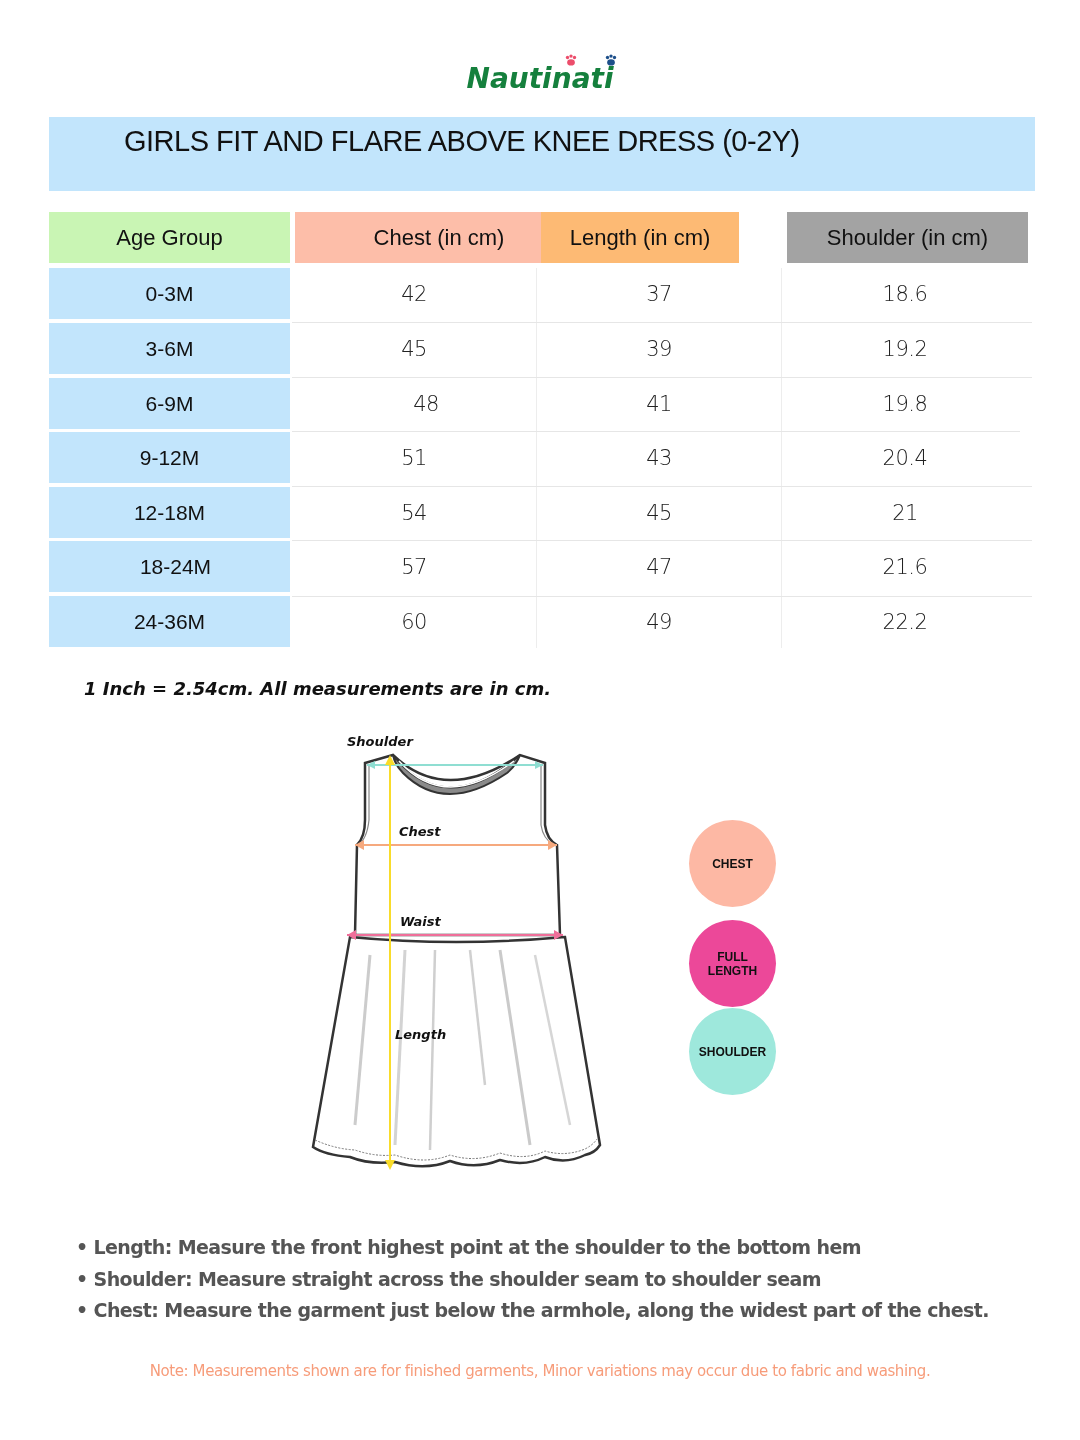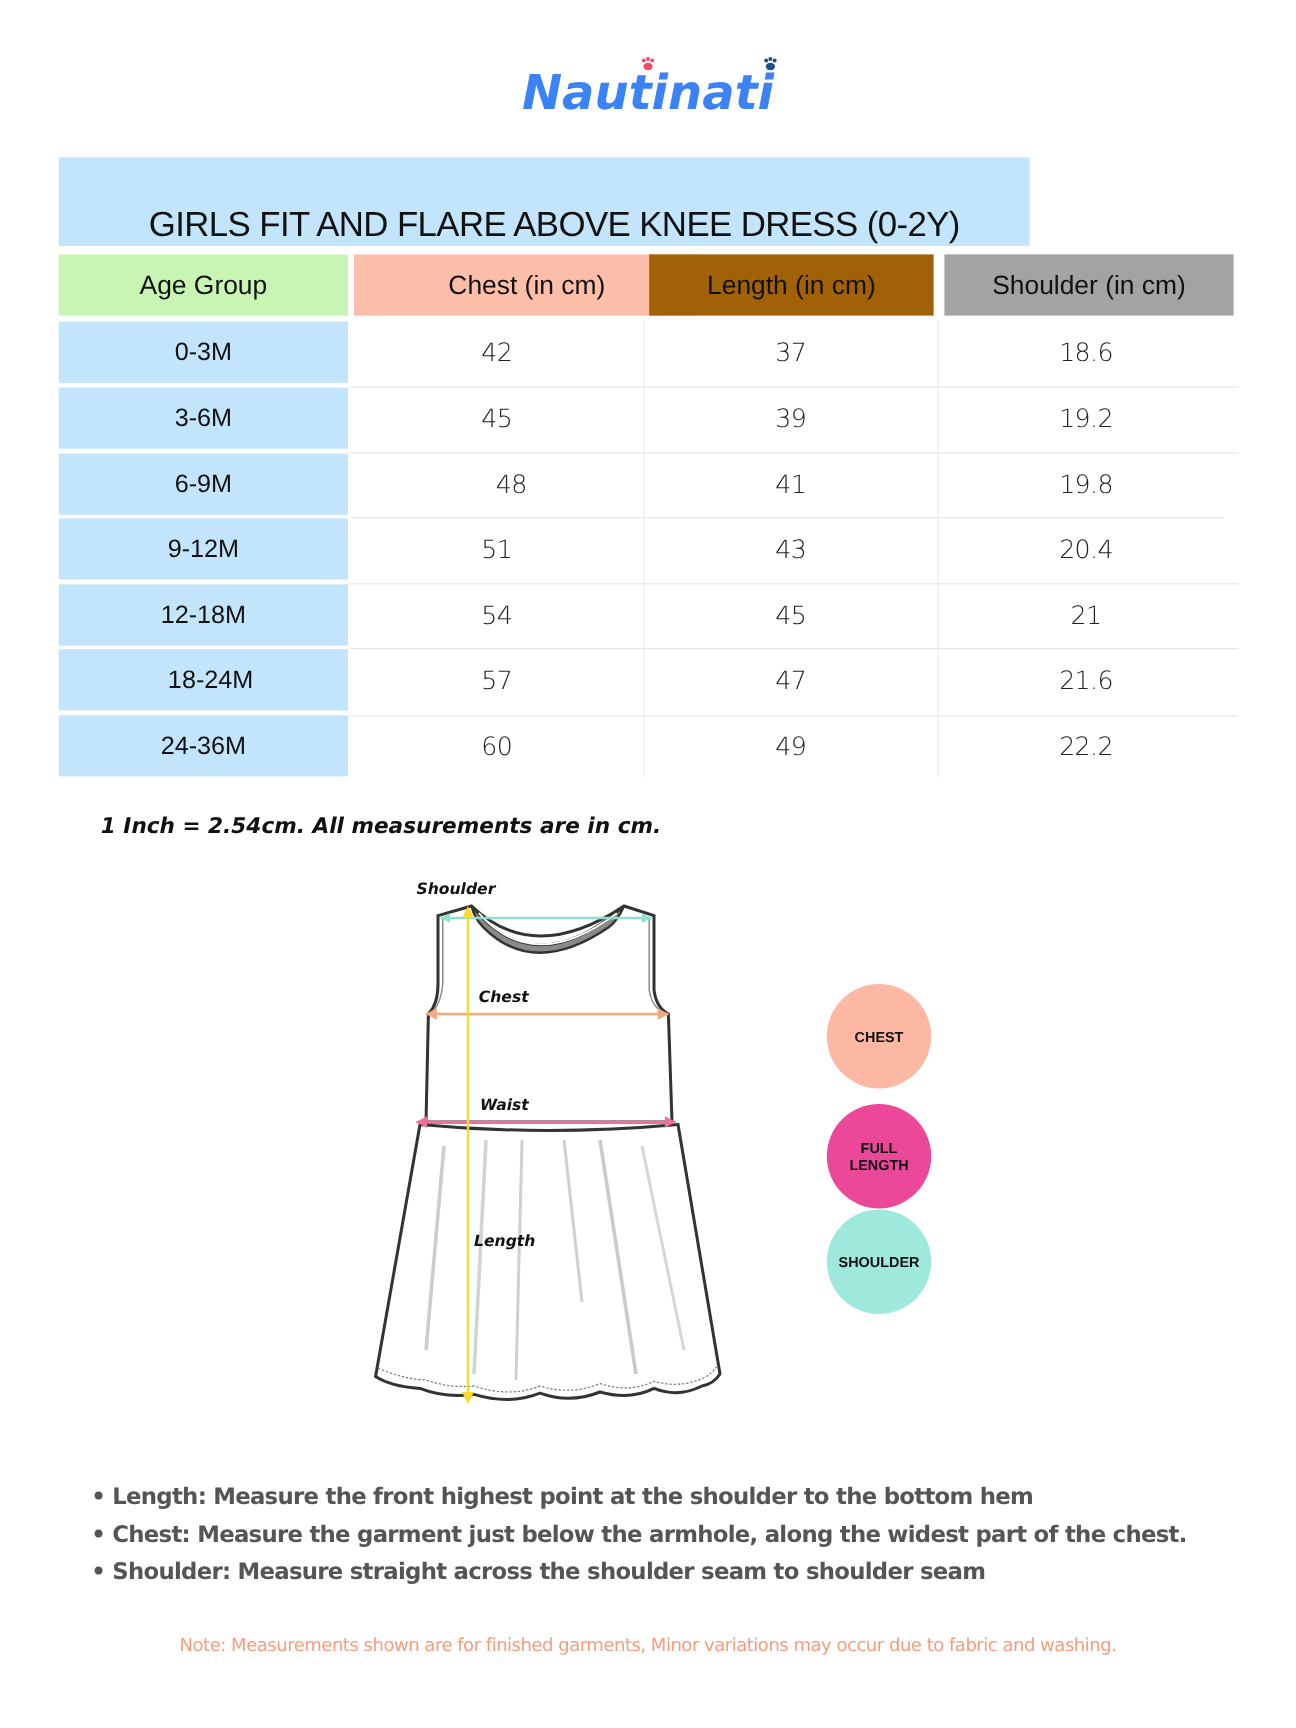--- a/index.html
+++ b/index.html
@@ -1,25 +1,25 @@
 <!DOCTYPE html>
 <html><head>
 <meta charset="utf-8">
 <style>
   * { box-sizing: border-box; margin: 0; padding: 0; }
   html, body { width: 1080px; height: 1440px; background: #ffffff; overflow: hidden; }
   body { position: relative; font-family: "Liberation Sans", sans-serif; color: #111; }
 
   .logo { position: absolute; left: 0; top: 48px; width: 1080px; height: 60px; display: flex; justify-content: center; align-items: center; }
   .logo-wrap { position: relative; display: inline-block; }
-  .logo-text { font-family: "DejaVu Sans", sans-serif; font-size: 40px; font-weight: bold; color: #3b82f6; letter-spacing: 0px; font-style: italic; }
+  .logo-text { font-family: "DejaVu Sans", sans-serif; font-size: 28px; font-weight: bold; color: #15803d; letter-spacing: 0px; font-style: italic; }
   .paw { position: absolute; width: 14px; height: 14px; }
   .paw svg { width: 100%; height: 100%; display: block; }
 
-  .title-bar { position: absolute; left: 49px; top: 131px; width: 809px; height: 74px; background: #c2e5fc; display: flex; align-items: flex-end; }
+  .title-bar { position: absolute; left: 49px; top: 117px; width: 986px; height: 74px; background: #c2e5fc; display: flex; align-items: flex-start; }
   .title-bar span { margin-left: 75px; margin-top: 8px; font-size: 29px; color: #111; letter-spacing: -0.5px; }
 
   .hdr { position: absolute; top: 212px; height: 51px; display: flex; align-items: center; justify-content: center; font-size: 22px; color: #111; }
 
   .age-cell { position: absolute; left: 49px; width: 241px; height: 51px; background: #c2e5fc; display: flex; align-items: center; justify-content: center; font-size: 21px; color: #111; }
   .val-cell { position: absolute; height: 51px; display: flex; align-items: center; justify-content: center; font-family: "DejaVu Sans", sans-serif; font-size: 21px; color: #222; font-weight: 300; letter-spacing: -0.5px; }
   .hline { position: absolute; height: 1px; background: #e6e6e6; }
   .vline { position: absolute; width: 1px; background: #ededed; }
 
   .conv-note { position: absolute; left: 84px; top: 678px; font-family: "DejaVu Sans", sans-serif; font-style: italic; font-weight: bold; font-size: 18px; color: #111; }
@@ -59,21 +59,21 @@
     </span>
   </div>
 </div>
 
 <div class="title-bar">
   <span>GIRLS FIT AND FLARE ABOVE KNEE DRESS (0-2Y)</span>
 </div>
 
 <div class="hdr" style="left:49px; width:241px; background:#c9f5b4;">Age Group</div>
 <div class="hdr" style="left:295px; width:288px; background:#fdbea9;">Chest (in cm)</div>
-<div class="hdr" style="left:541px; width:237px; background:#a16207;text-align:right;">Length (in cm)</div>
+<div class="hdr" style="left:541px; width:198px; background:#fdba74;text-align:right;">Length (in cm)</div>
 <div class="hdr" style="left:787px; width:241px; background:#a3a3a3;">Shoulder (in cm)</div>
 
 <div class="vline" style="left:536px; top:268px; height:380px;"></div>
 <div class="vline" style="left:781px; top:268px; height:380px;"></div>
 
 <div class="age-cell" style="top:268px;">0-3M</div>
 <div class="val-cell" style="left:292px; width:244px; top:268px;">42</div>
 <div class="val-cell" style="left:537px; width:244px; top:268px;">37</div>
 <div class="val-cell" style="left:782px; width:246px; top:268px;">18.6</div>
 <div class="hline" style="left:292px; width:740px; top:322px;"></div>
@@ -164,17 +164,17 @@
 </div>
 <div class="legend-circle" style="top:920px; background:#ec4899;">
   <span><span>FULL</span><br><span>LENGTH</span></span>
 </div>
 <div class="legend-circle" style="top:1008px; background:#9ee8dc;">
   <span>SHOULDER</span>
 </div>
 
 <div class="bullets">
   <div>• Length: Measure the front highest point at the shoulder to the bottom hem</div>
+  <div>• Shoulder: Measure straight across the shoulder seam to shoulder seam</div>
   <div>• Chest: Measure the garment just below the armhole, along the widest part of the chest.</div>
-  <div>• Shoulder: Measure straight across the shoulder seam to shoulder seam</div>
 </div>
 
 <div class="footnote">Note: Measurements shown are for finished garments, Minor variations may occur due to fabric and washing.</div>
 
 </body></html>

